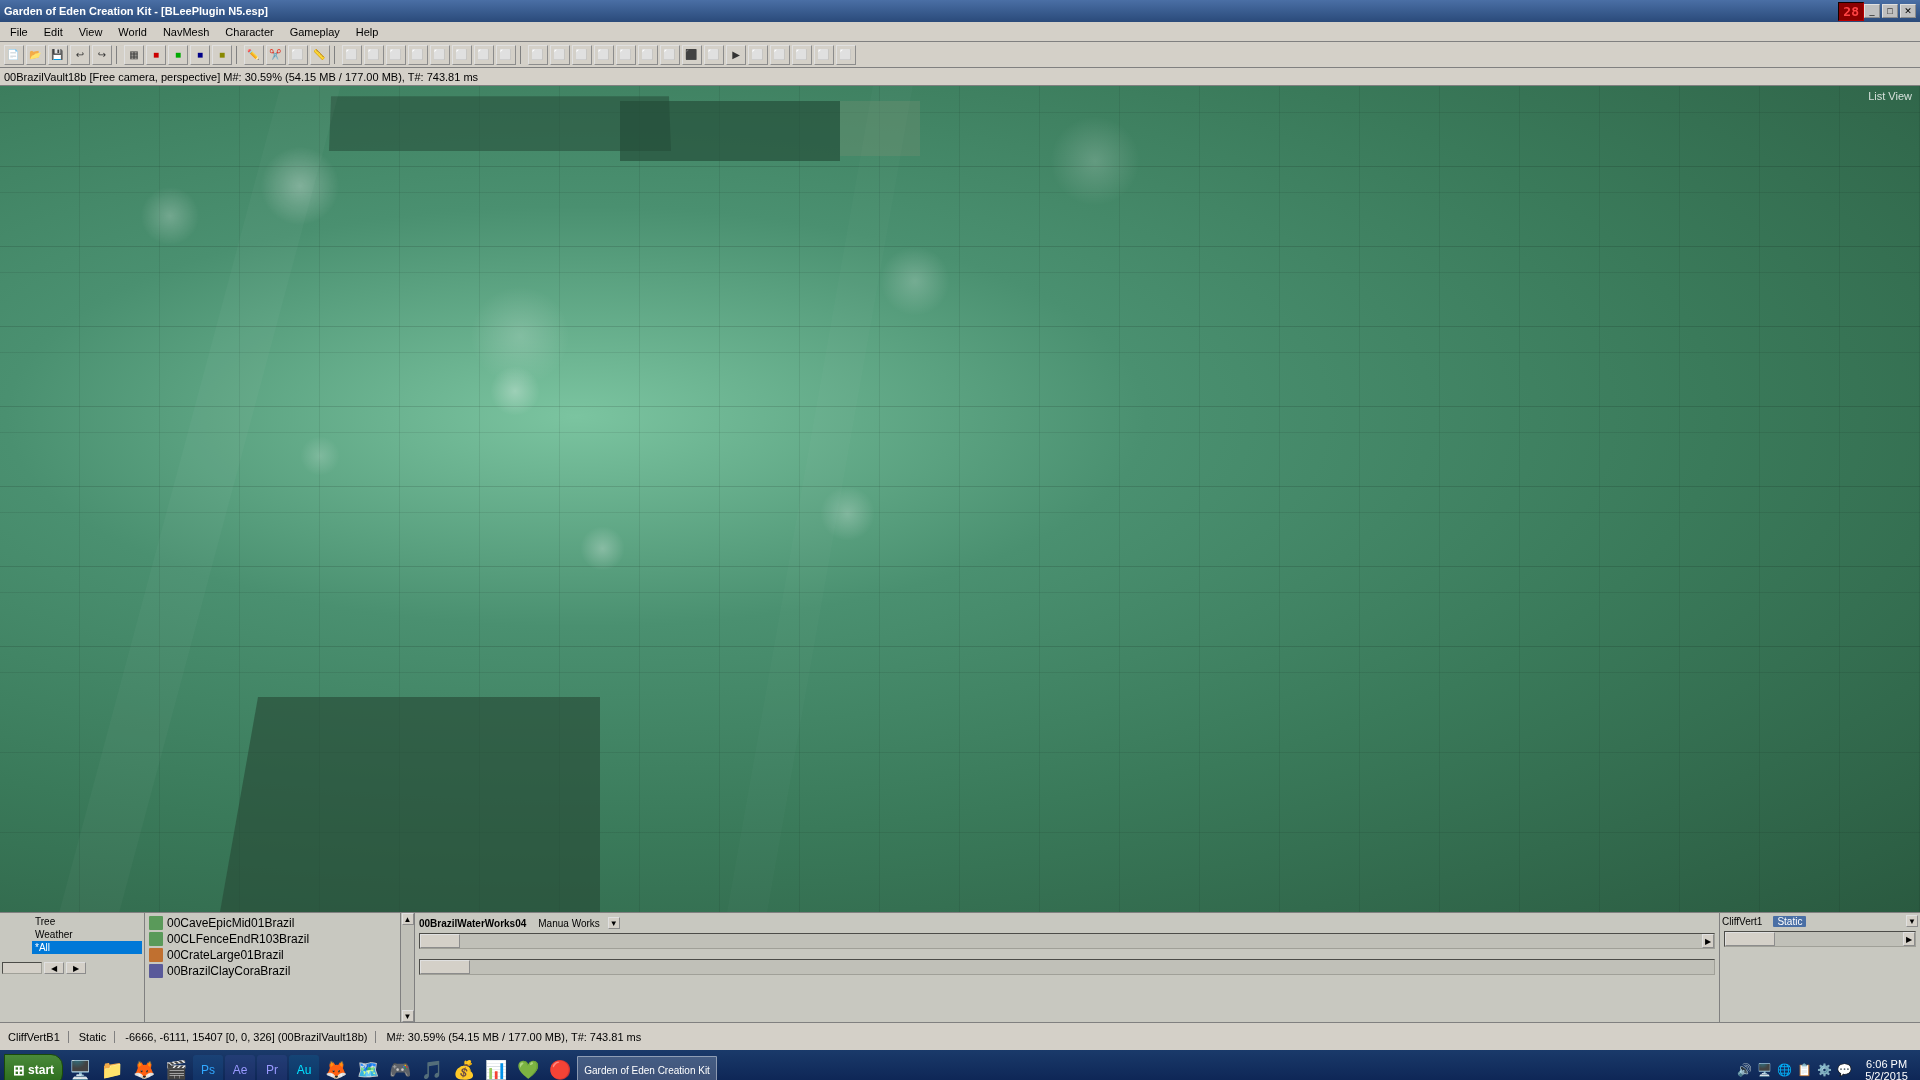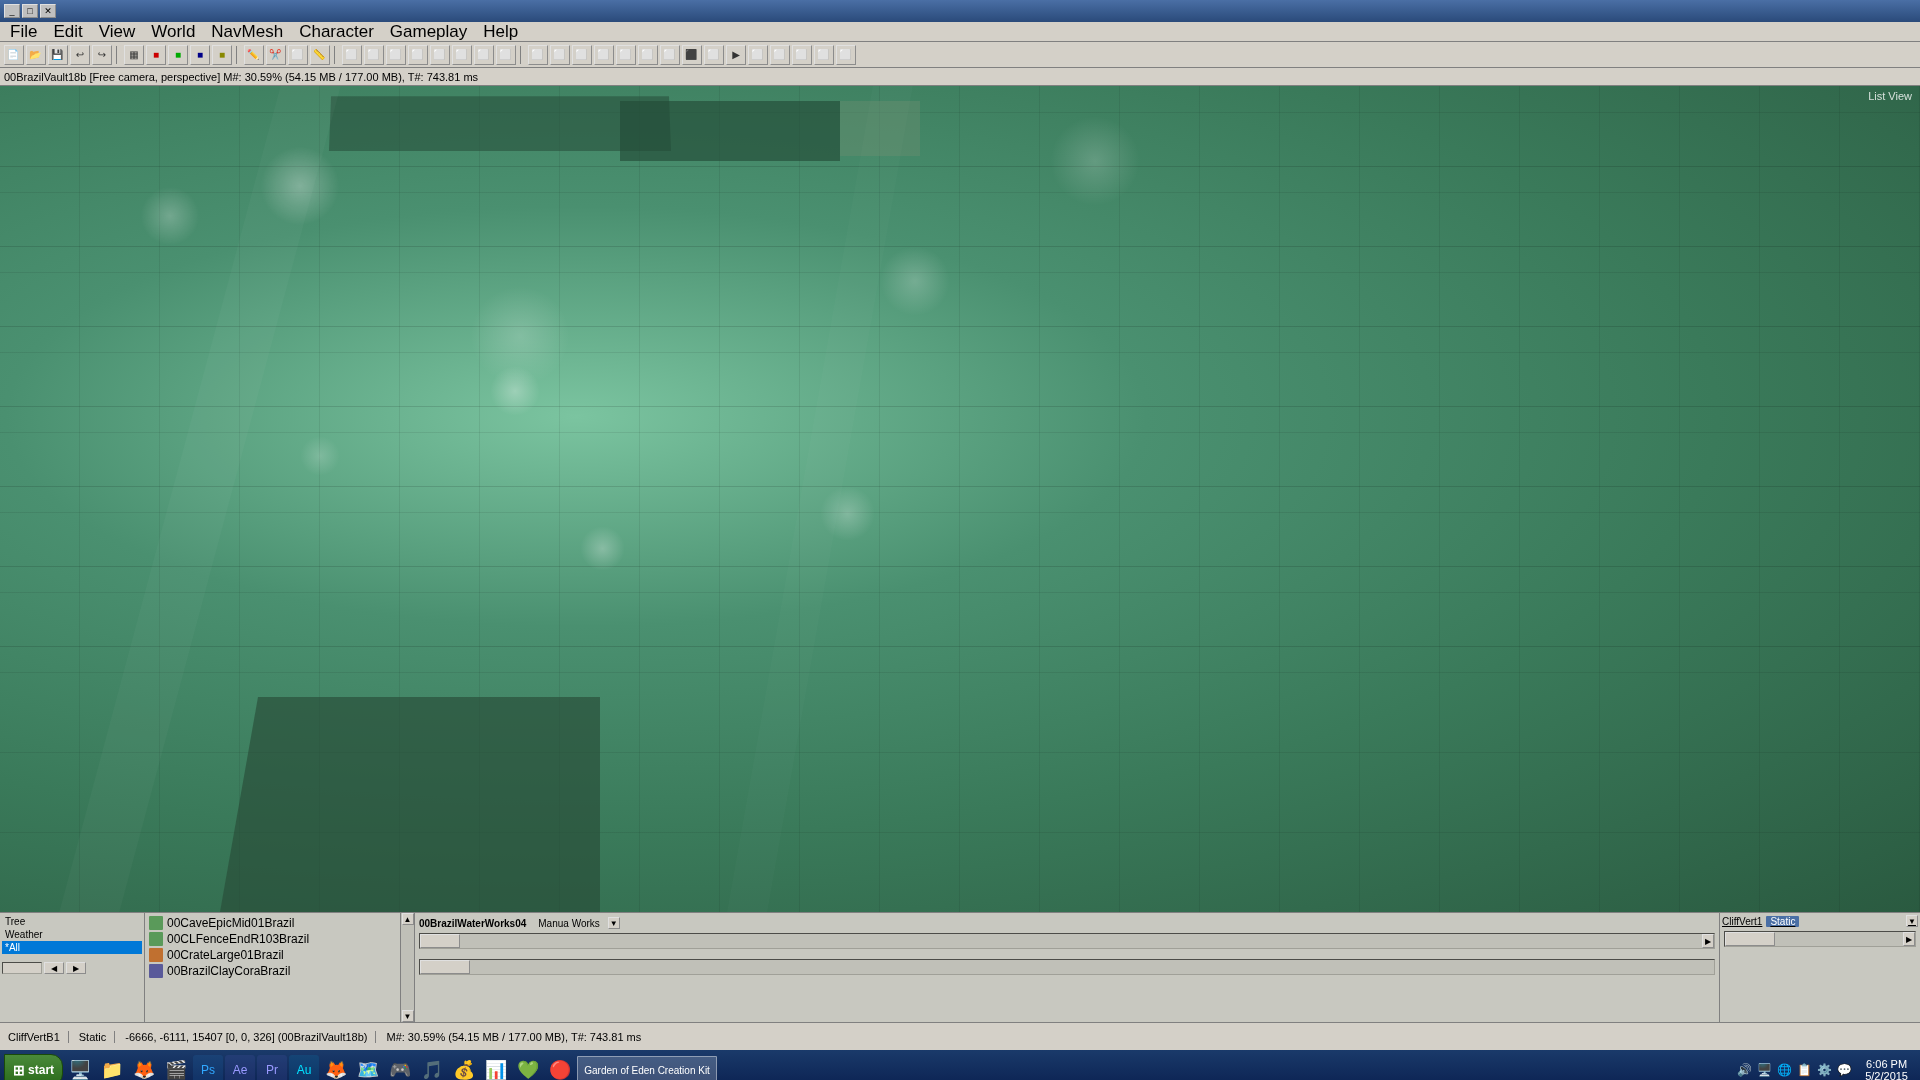--- a/index.html
+++ b/index.html
@@ -40,21 +40,21 @@
     #menu-bar {
       height: 20px;
       background: #d4d0c8;
       display: flex;
       align-items: center;
       padding: 0 2px;
       border-bottom: 1px solid #808080;
     }
     .menu-item {
       padding: 2px 8px;
-      font-size: 17px;
+      font-size: 11px;
       cursor: pointer;
       color: black;
     }
 
     
     #toolbar {
       height: 26px;
       background: #d4d0c8;
       display: flex;
       align-items: center;
@@ -171,20 +171,21 @@
 
     #left-panel {
       width: 145px;
       background: #c8c8c0;
       border-right: 1px solid #808080;
       padding: 2px;
       font-size: 10px;
     }
     #left-panel .panel-item {
       padding: 1px 3px;
+      margin-left: 30px;
     }
     .selected-item { background: #0078d7; color: white; }
 
     #center-panel {
       width: 270px;
       background: #c8c8c0;
       border-right: 1px solid #808080;
       padding: 2px;
       font-size: 10px;
       position: relative;
@@ -254,23 +255,22 @@
     }
 
     #far-right-panel {
       width: 200px;
       background: #c8c8c0;
       padding: 2px;
       font-size: 10px;
     }
     #far-right-top {
       display: flex;
-      gap: 4px;
-      align-items: center;
-      text-decoration: underline;
+      gap: 11px;
+      align-items: center;
     }
     .static-badge {
       background: #4a6fa5;
       color: white;
       padding: 0 4px;
       font-size: 10px;
       border-radius: 1px;
     }
 
     
@@ -350,20 +350,26 @@
       display: flex; align-items: center; justify-content: center;
       font-size: 12px;
       color: white;
       cursor: pointer;
     }
   </style>
 </head>
 <body>
 
 <div id="title-bar">
+  <div style="display: flex; align-items: center; gap: 400px; flex: 1 1 0%; justify-content: space-between;">
+    <span id="title-text">Garden of Eden Creation Kit - [BLeePlugin N5.esp]</span>
+    <div id="clock-box">
+      <span>28</span>
+    </div>
+  </div>
   <div id="title-buttons">
     <div class="title-btn">_</div>
     <div class="title-btn">□</div>
     <div class="title-btn">✕</div>
   </div>
 </div>
 
 <div id="menu-bar">
   <span class="menu-item">File</span>
   <span class="menu-item">Edit</span>

